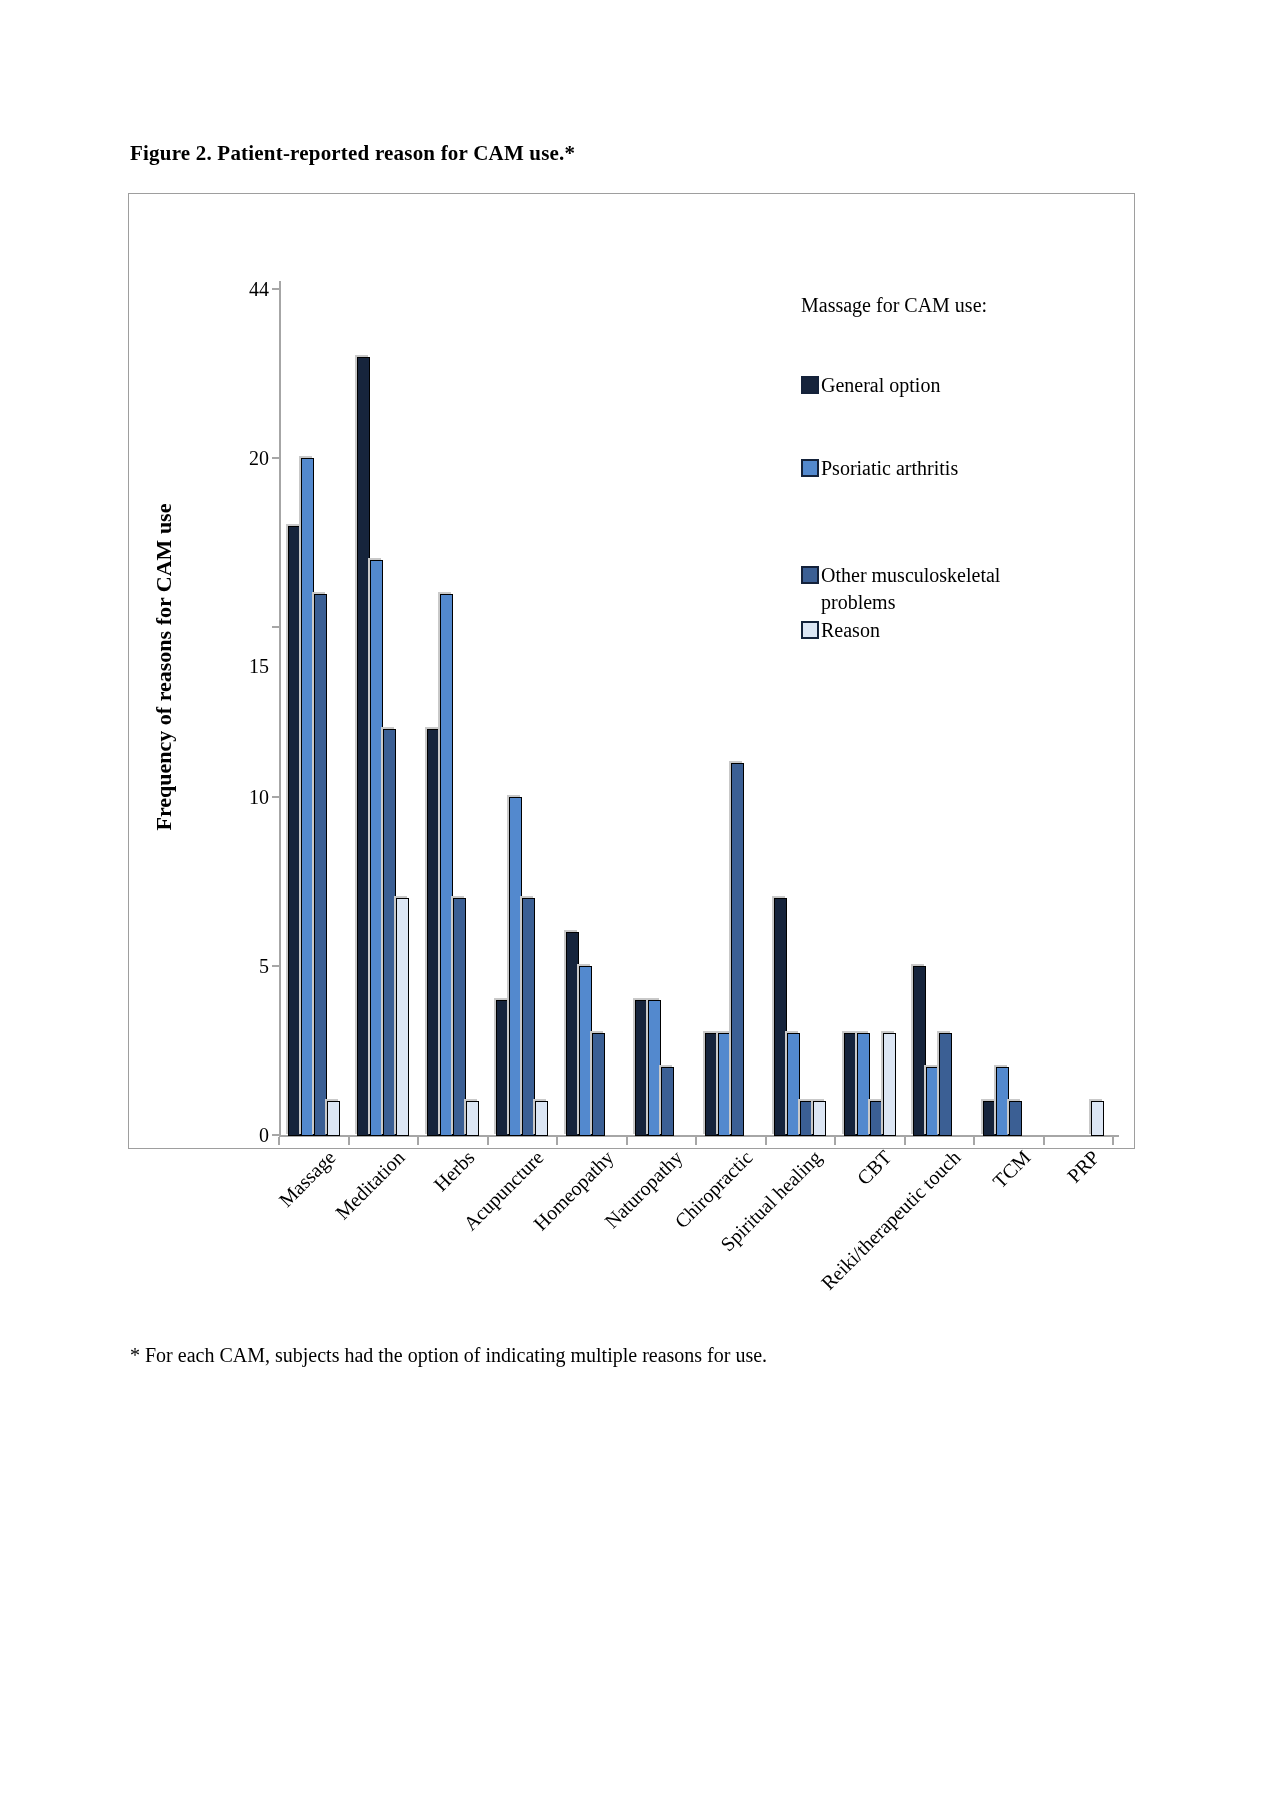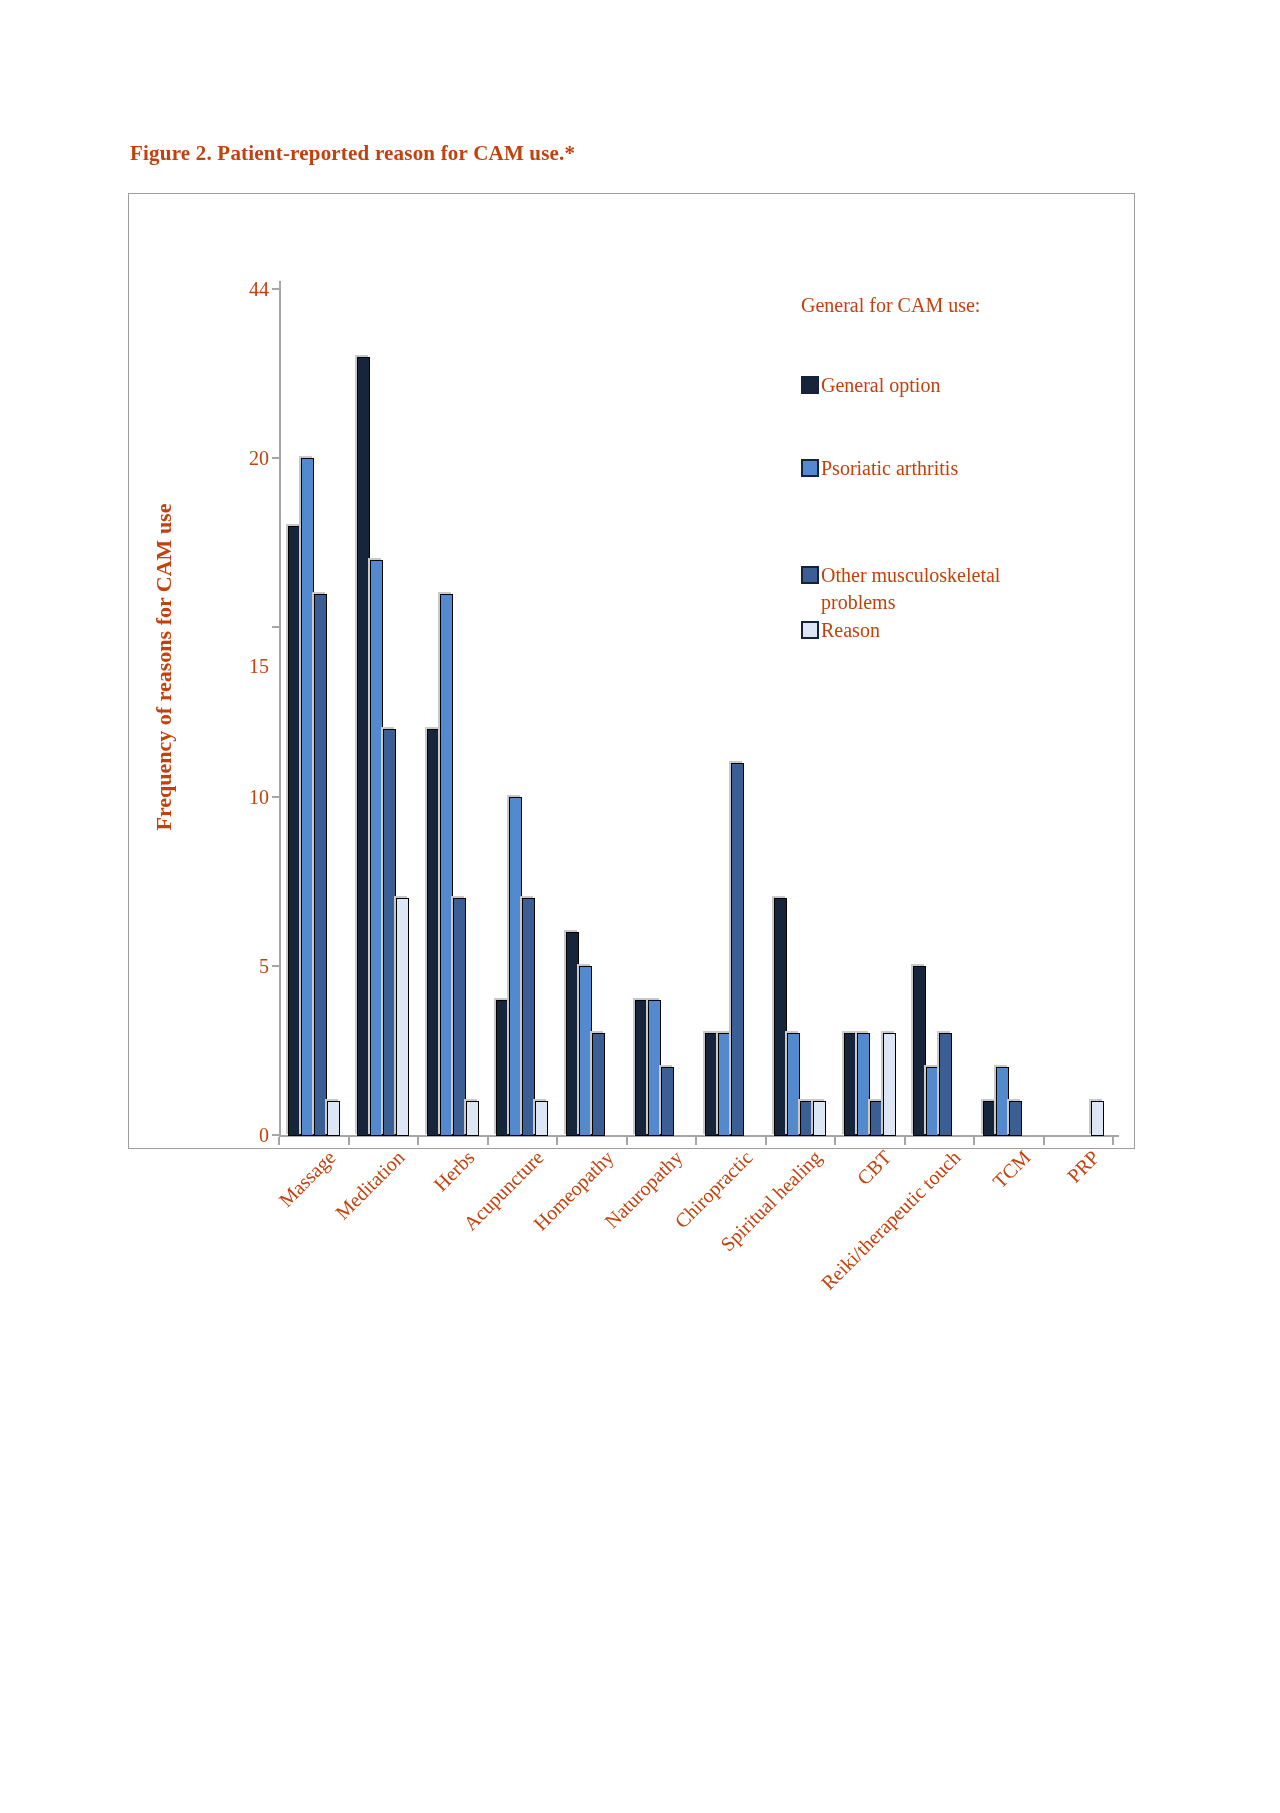--- a/index.html
+++ b/index.html
@@ -1,21 +1,21 @@
 <!DOCTYPE html>
 <html><head>
 <meta charset="utf-8">
 <style>
   html,body{margin:0;padding:0;background:#ffffff;}
   .page{
     position:relative;
     width:1280px;height:1813px;
     background:#ffffff;
     font-family:"Liberation Serif","DejaVu Serif",serif;
-    color:#c2410c;
+    color:#000000;
     overflow:hidden;
   }
   .figure-caption{
     position:absolute;left:130px;top:141px;
     font-size:21px;font-weight:bold;letter-spacing:0.2px;
   }
   .chart-frame{
     position:absolute;left:128px;top:193px;
     width:1005px;height:954px;
     border:1px solid #9e9e9e;
@@ -142,21 +142,21 @@
         <div class="cat-label" style="left: 820.25px; top: 952px;">Reiki/therapeutic touch</div>
         <div class="bar" style="left: 854px; top: 907px; height: 35px; background: rgb(22, 36, 60);"></div>
         <div class="bar" style="left: 867px; top: 873px; height: 69px; background: rgb(83, 137, 206);"></div>
         <div class="bar" style="left: 880px; top: 907px; height: 35px; background: rgb(59, 95, 148);"></div>
         <div class="cat-label" style="left: 889.75px; top: 952px;">TCM</div>
         <div class="bar" style="left: 962px; top: 907px; height: 35px; background: rgb(220, 230, 244);"></div>
         <div class="cat-label" style="left: 959.25px; top: 952px;">PRP</div>
       </div>
 
     <div class="legend">
-      <div class="legend-title">General for CAM use:</div>
+      <div class="legend-title">Massage for CAM use:</div>
       <div id="legend-items">
           <div class="legend-item" style="top: 78px;">
             <span class="legend-swatch" style="background: rgb(22, 36, 60);"></span>
             <span class="legend-label">General option</span>
           </div>
           <div class="legend-item" style="top: 161px;">
             <span class="legend-swatch" style="background: rgb(83, 137, 206);"></span>
             <span class="legend-label">Psoriatic arthritis</span>
           </div>
           <div class="legend-item" style="top: 243px; margin-top: 25px;">
@@ -164,13 +164,14 @@
             <span class="legend-label">Other musculoskeletal problems</span>
           </div>
           <div class="legend-item" style="top: 323px;">
             <span class="legend-swatch" style="background: rgb(220, 230, 244);"></span>
             <span class="legend-label">Reason</span>
           </div>
         </div>
     </div>
   </div>
 
+  <div class="footnote">* For each CAM, subjects had the option of indicating multiple reasons for use.</div>
 </div>
 
 </body></html>

